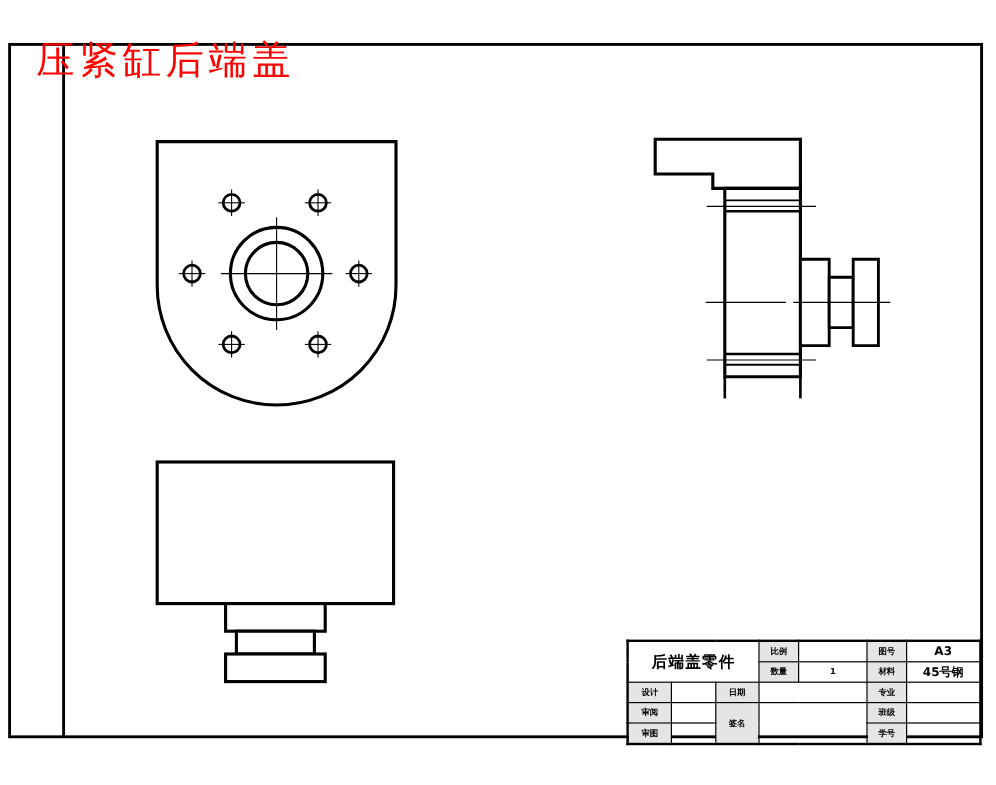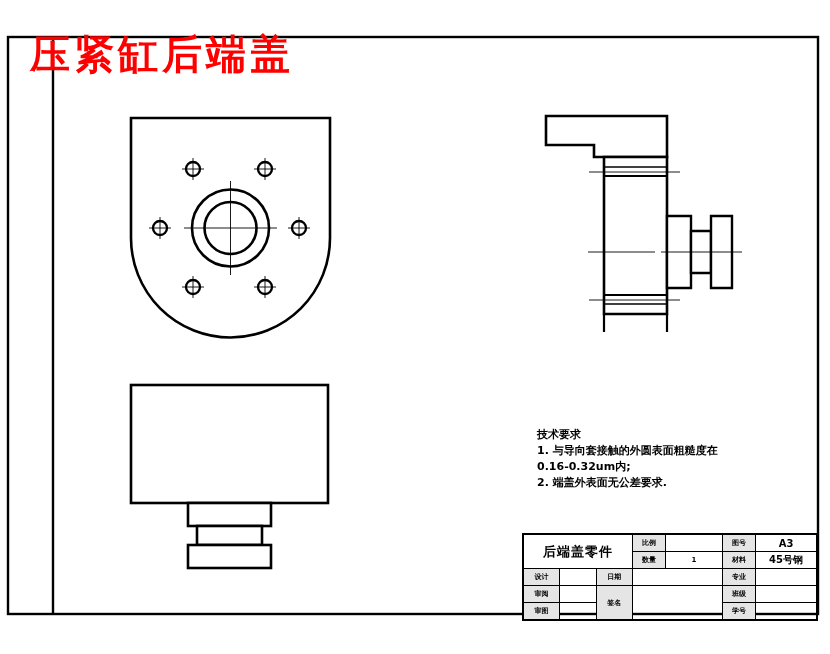--- a/index.html
+++ b/index.html
@@ -17,22 +17,22 @@
   #sheet {
     position: absolute;
     left: 0; top: 0;
     width: 830px;
     height: 654px;
   }
   .drawing-title {
     position: absolute;
     left: 30px;
     top: 34px;
-    font-size: 40px;
-    font-weight: bold;
+    font-size: 32px;
+    font-weight: normal;
     color: #ff0000;
     letter-spacing: 4px;
     line-height: 1;
     white-space: nowrap;
     font-family: "DejaVu Sans", "Liberation Sans", sans-serif;
   }
   .tech-block {
     position: absolute;
     left: 537px;
     top: 427px;
@@ -166,26 +166,20 @@
       <rect x="188" y="503" width="83" height="23" stroke-width="2.6" fill="#ffffff"></rect>
 
       <rect x="197" y="526" width="65" height="19" stroke-width="2.6" fill="#ffffff"></rect>
 
       <rect x="188" y="545" width="83" height="23" stroke-width="2.6" fill="#ffffff"></rect>
     </g>
   </svg>
 
   <div class="drawing-title">压紧缸后端盖</div>
 
-  <div class="tech-block">
-    <div class="tech-heading">技术要求</div>
-    <div class="tech-line">1. 与导向套接触的外圆表面粗糙度在</div>
-    <div class="tech-line">0.16-0.32um内;</div>
-    <div class="tech-line">2. 端盖外表面无公差要求.</div>
-  </div>
 
   <div class="title-block">
     <table class="tb-table tb-outer">
       <tbody>
           <tr>
         <td class="tb-partname" rowspan="2" colspan="3">后端盖零件</td>
         <td class="tb-lbl" style="width:28px">比例</td>
         <td class="tb-val" style="width:52px"></td>
         <td class="tb-lbl" style="width:28px">图号</td>
         <td class="tb-val-big" style="width:56px">A3</td>

